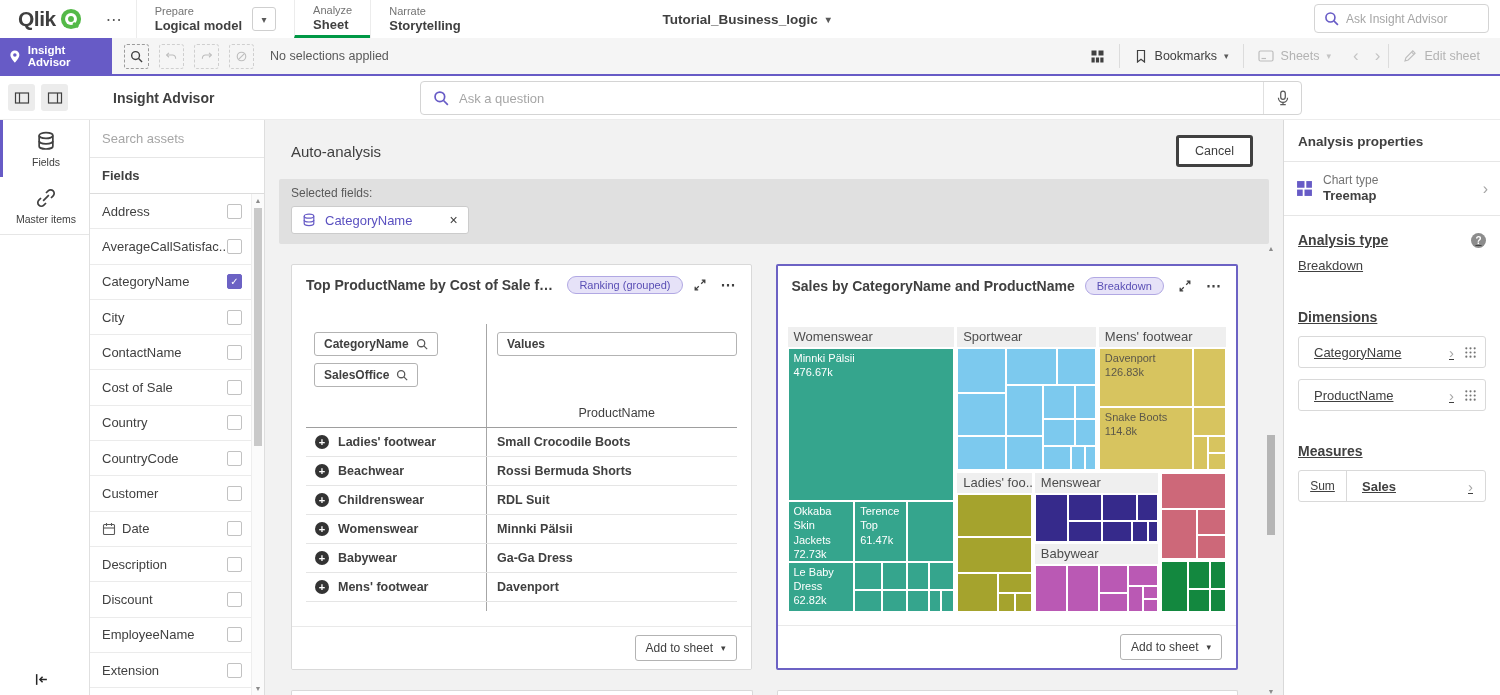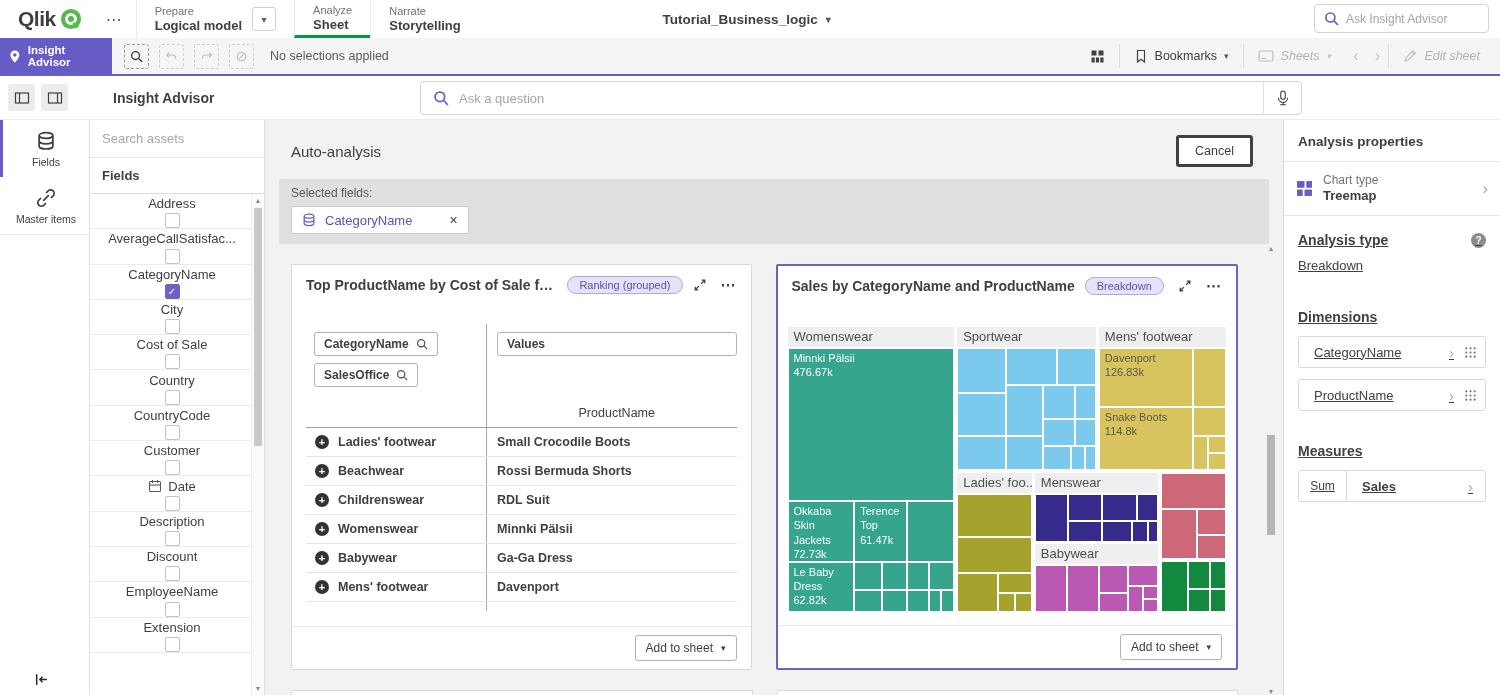--- a/index.html
+++ b/index.html
@@ -27,21 +27,21 @@
   .toolbar2 { height:38px; display:flex; align-items:stretch; background:#f5f5f5; border-bottom:2px solid #675BC6; }
   .ia-block { width:112px; background:#675BC6; color:#fff; display:flex; align-items:center; gap:6px; padding:0 8px; cursor:pointer; }
   .ia-block .lbl { font-size:11.5px; font-weight:bold; }
   .sel-icons { display:flex; align-items:center; gap:10px; padding:0 12px; }
   .selbox { width:25px; height:25px; border:1px dashed #9b9b9b; border-radius:3px; display:flex; align-items:center; justify-content:center; color:#404040; background:transparent; cursor:pointer; }
   .selbox.dis { border-color:#cfcfcf; color:#bdbdbd; cursor:default; }
   .sel-status { font-size:12.5px; color:#595959; display:flex; align-items:center; padding-left:6px; }
   .tb-right { margin-left:auto; display:flex; align-items:center; }
   .tb-btn { display:flex; align-items:center; gap:7px; font-size:12.5px; color:#404040; padding:0 14px; height:100%; cursor:pointer; }
   .tb-btn .caret { font-size:9px; color:#595959; }
-  .tb-btn.dis { color:#b3b3b3; cursor:default;font-style:italic; }
+  .tb-btn.dis { color:#b3b3b3; cursor:default; }
   .tb-btn.dis .caret { color:#c4c4c4; }
   .tb-sep { width:1px; height:24px; background:#dcdcdc; }
   .tb-ic { color:#404040; }
   .dis .tb-ic { color:#bdbdbd; }
   .nav-arrow { font-size:17px; color:#c4c4c4; padding:0 8px; }
 
   
   .subheader { height:44px; background:#fff; border-bottom:1px solid #ececec; position:relative; display:flex; align-items:center; }
   .pane-toggle { width:27px; height:27px; background:#ececec; border-radius:3px; display:flex; align-items:center; justify-content:center; color:#404040; margin-left:8px; cursor:pointer; }
   .sh-title { font-size:14px; font-weight:bold; color:#404040; margin-left:45px; }
@@ -57,21 +57,21 @@
   .rail-tab { display:flex; flex-direction:column; align-items:center; padding:11px 0 9px; border-left:3px solid transparent; cursor:pointer; color:#404040; }
   .rail-tab.active { border-left-color:#675BC6; }
   .rail-tab .cap { font-size:10.5px; margin-top:5px; color:#404040; }
   .rail-collapse { position:absolute; bottom:8px; left:34px; color:#262626; cursor:pointer; }
 
   .assets { width:175px; border-right:1px solid #dedede; background:#fff; flex-shrink:0; display:flex; flex-direction:column; }
   .assets-search { border-bottom:1px solid #e6e6e6; }
   .assets-search input { width:100%; border:none; outline:none; font-size:13px; font-family:inherit; padding:11px 12px; color:#b91c1c; }
   .assets-head { font-size:13px; font-weight:bold; color:#404040; padding:10px 12px; border-bottom:1px solid #dcdcdc; }
   .assets-list { position:relative; flex:1; overflow:hidden; }
-  .field-row { height:35.3px; display:flex; align-items:center; border-bottom:1px solid #ebebeb; padding:0 22px 0 12px; cursor:pointer;flex-direction:column; }
+  .field-row { height:35.3px; display:flex; align-items:center; border-bottom:1px solid #ebebeb; padding:0 22px 0 12px; cursor:pointer; }
   .field-row .nm { font-size:13px; color:#404040; flex:1; white-space:nowrap; overflow:hidden; display:flex; align-items:center; gap:6px; }
   .cb { width:15px; height:15px; border:1px solid #c2c2c2; border-radius:2px; background:#fff; display:flex; align-items:center; justify-content:center; font-size:10px; color:transparent; flex-shrink:0; }
   .cb.on { background:#6C62C4; border-color:#6C62C4; color:#fff; }
   .assets-sb { position:absolute; top:0; right:0; bottom:0; width:13px; background:#fbfbfb; border-left:1px solid #eee; }
   .sb-arrow { position:absolute; left:0; width:12px; text-align:center; font-size:7px; color:#8c8c8c; cursor:pointer; }
   .assets-sb .sb-thumb { position:absolute; left:2px; width:8px; background:#c9c9c9; cursor:pointer; }
 
   
   .main { flex:1; background:#f2f2f2; position:relative; overflow:hidden; }
   .main-hd { display:flex; justify-content:space-between; align-items:center; padding:15px 30px 12px 26px; }
@@ -431,20 +431,26 @@
           </span>
         </div>
       <div class="field-row">
           <span class="nm">CategoryName</span>
           <span class="cb on">
             <span>✓</span>
           </span>
         </div>
       <div class="field-row">
           <span class="nm">City</span>
+          <span class="cb">
+            <span>✓</span>
+          </span>
+        </div>
+      <div class="field-row">
+          <span class="nm">ContactName</span>
           <span class="cb">
             <span>✓</span>
           </span>
         </div>
       <div class="field-row">
           <span class="nm">Cost of Sale</span>
           <span class="cb">
             <span>✓</span>
           </span>
         </div>

